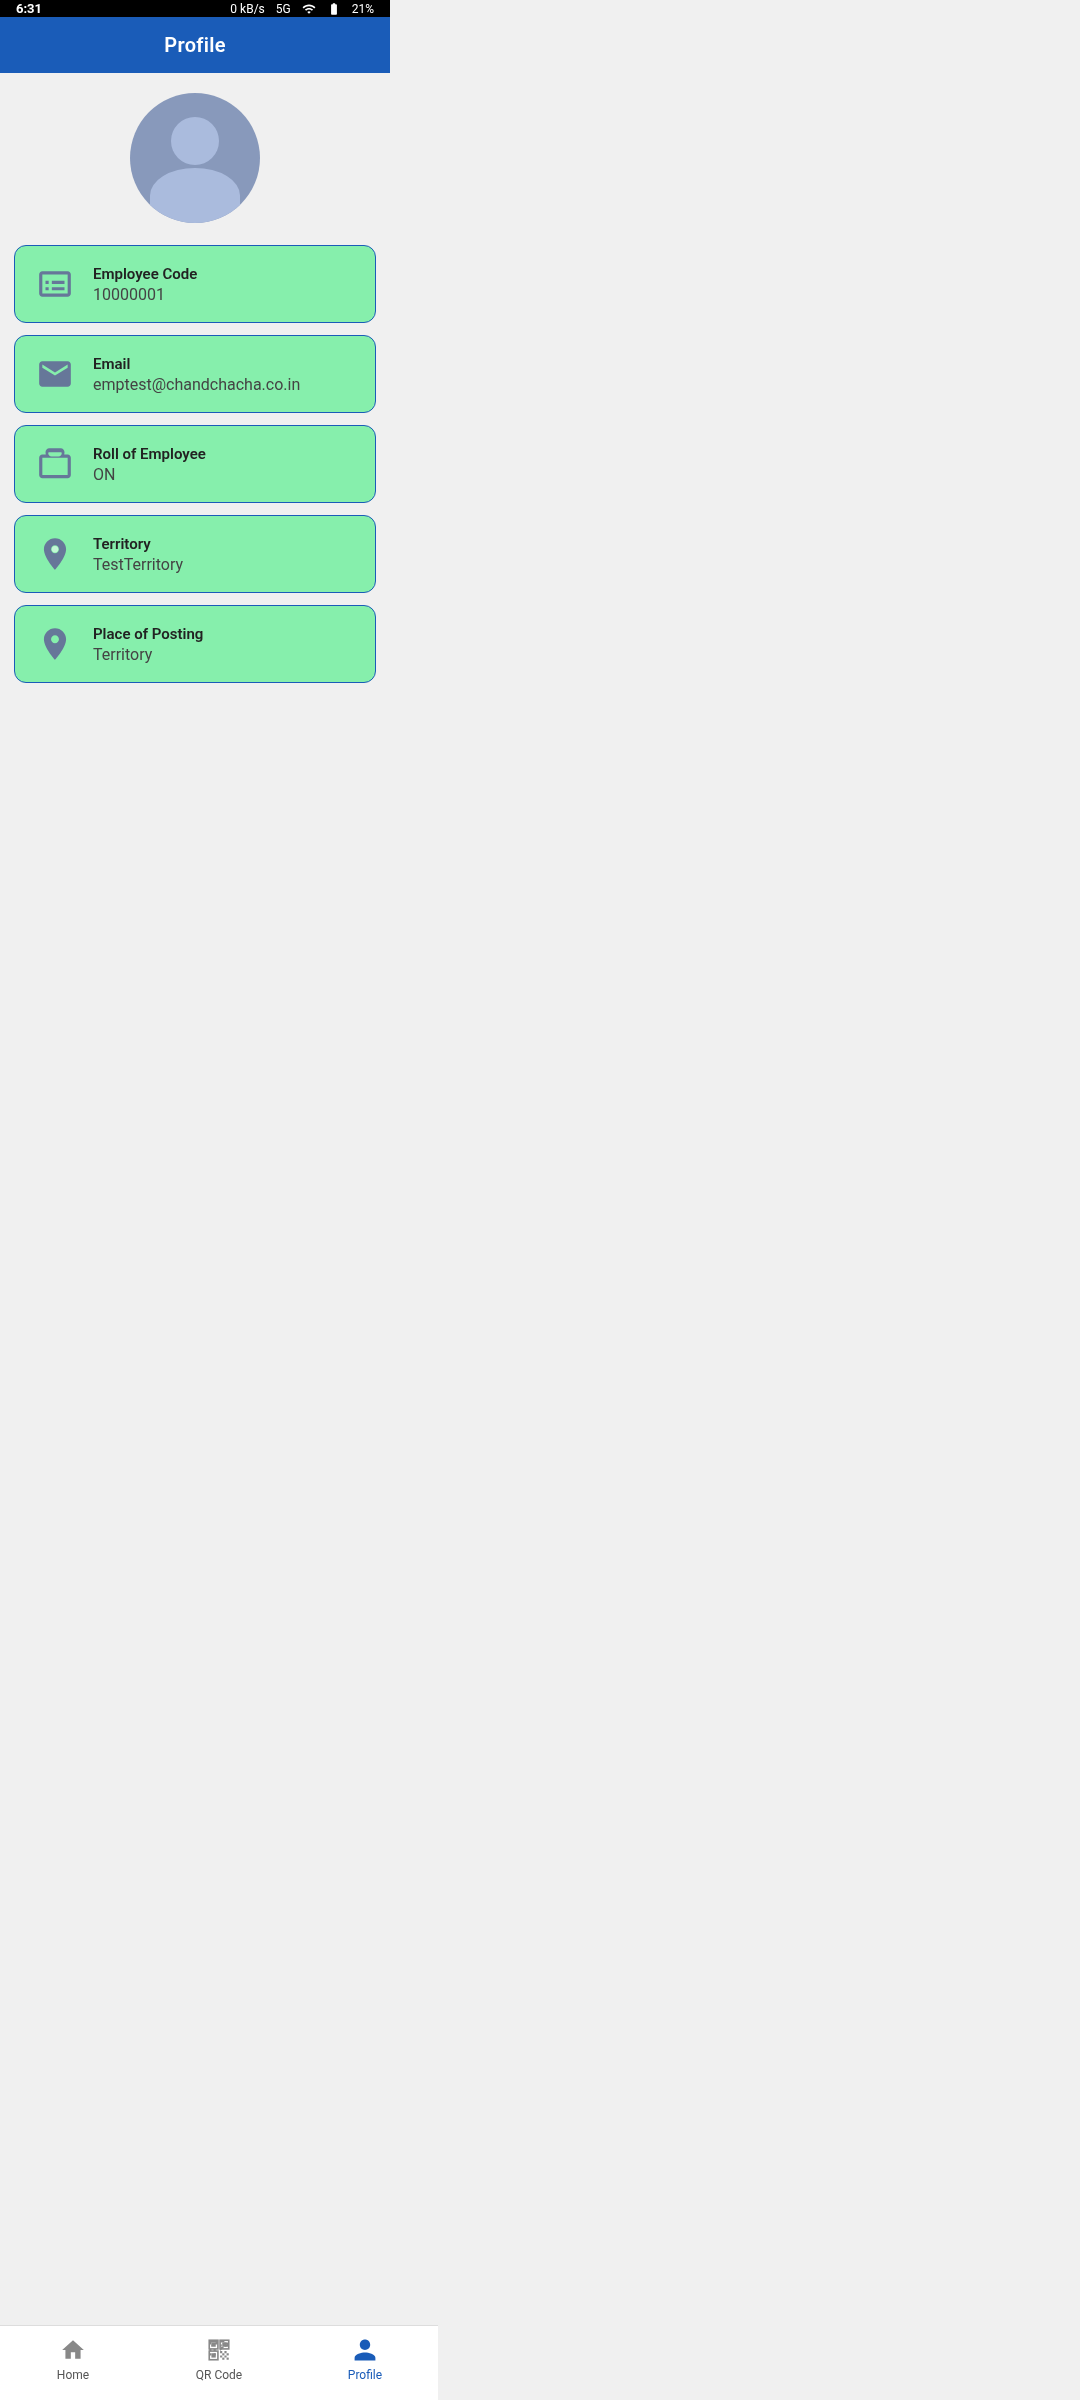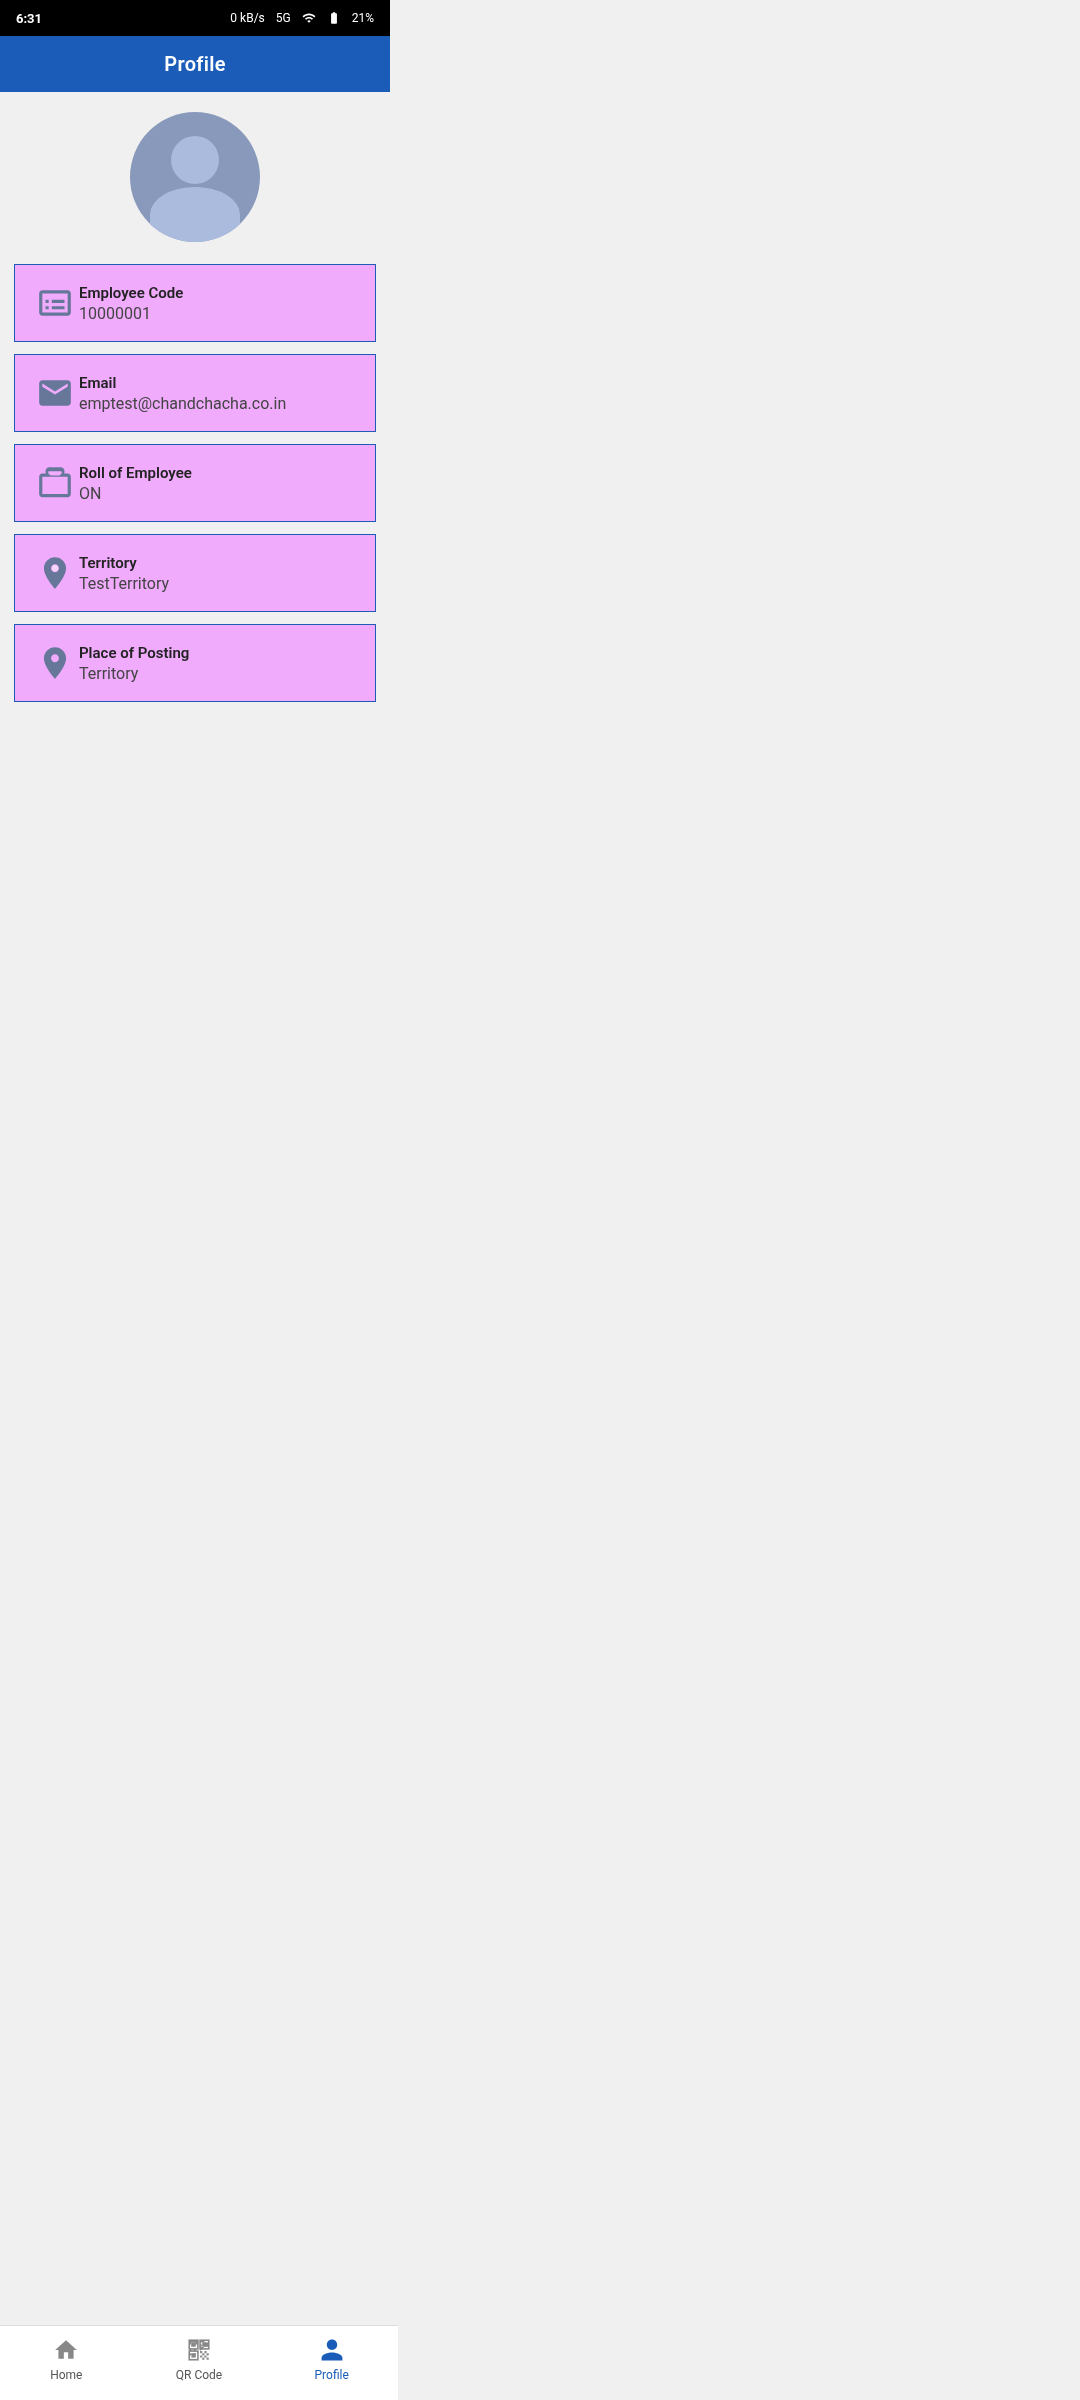--- a/index.html
+++ b/index.html
@@ -18,21 +18,21 @@
 
     
     .status-bar {
       background: #000;
       color: #fff;
       display: flex;
       justify-content: space-between;
       align-items: center;
       padding: 6px 16px;
       font-size: 12px;
-      height: 36px;
+      height: 17px;
     }
 
     .status-left {
       font-weight: bold;
       font-size: 13px;
     }
 
     .status-right {
       display: flex;
       align-items: center;
@@ -98,27 +98,28 @@
       border-radius: 50% 50% 0 0;
       background: #aabbdd;
       position: absolute;
       bottom: 0;
       left: 50%;
       transform: translateX(-50%);
     }
 
     
     .info-card {
-      background: #f0abfc;
+      background: #86efac;
       border: 1.5px solid #1a5cb8;
-      border-radius: 0;
+      border-radius: 12px;
       width: 100%;
       display: flex;
       align-items: center;
       padding: 14px 16px;
+      gap: 14px;
     }
 
     .card-icon {
       width: 48px;
       height: 48px;
       display: flex;
       align-items: center;
       justify-content: center;
       flex-shrink: 0;
     }
@@ -144,21 +145,21 @@
     .card-value {
       font-size: 16px;
       color: #444;
     }
 
     
     .bottom-nav {
       position: fixed;
       bottom: 0;
       left: 0;
-      width: 398px;
+      width: 438px;
       background: #fff;
       border-top: 1px solid #ddd;
       display: flex;
       justify-content: space-around;
       align-items: center;
       padding: 10px 0 18px 0;
       z-index: 100;
     }
 
     .nav-item {

